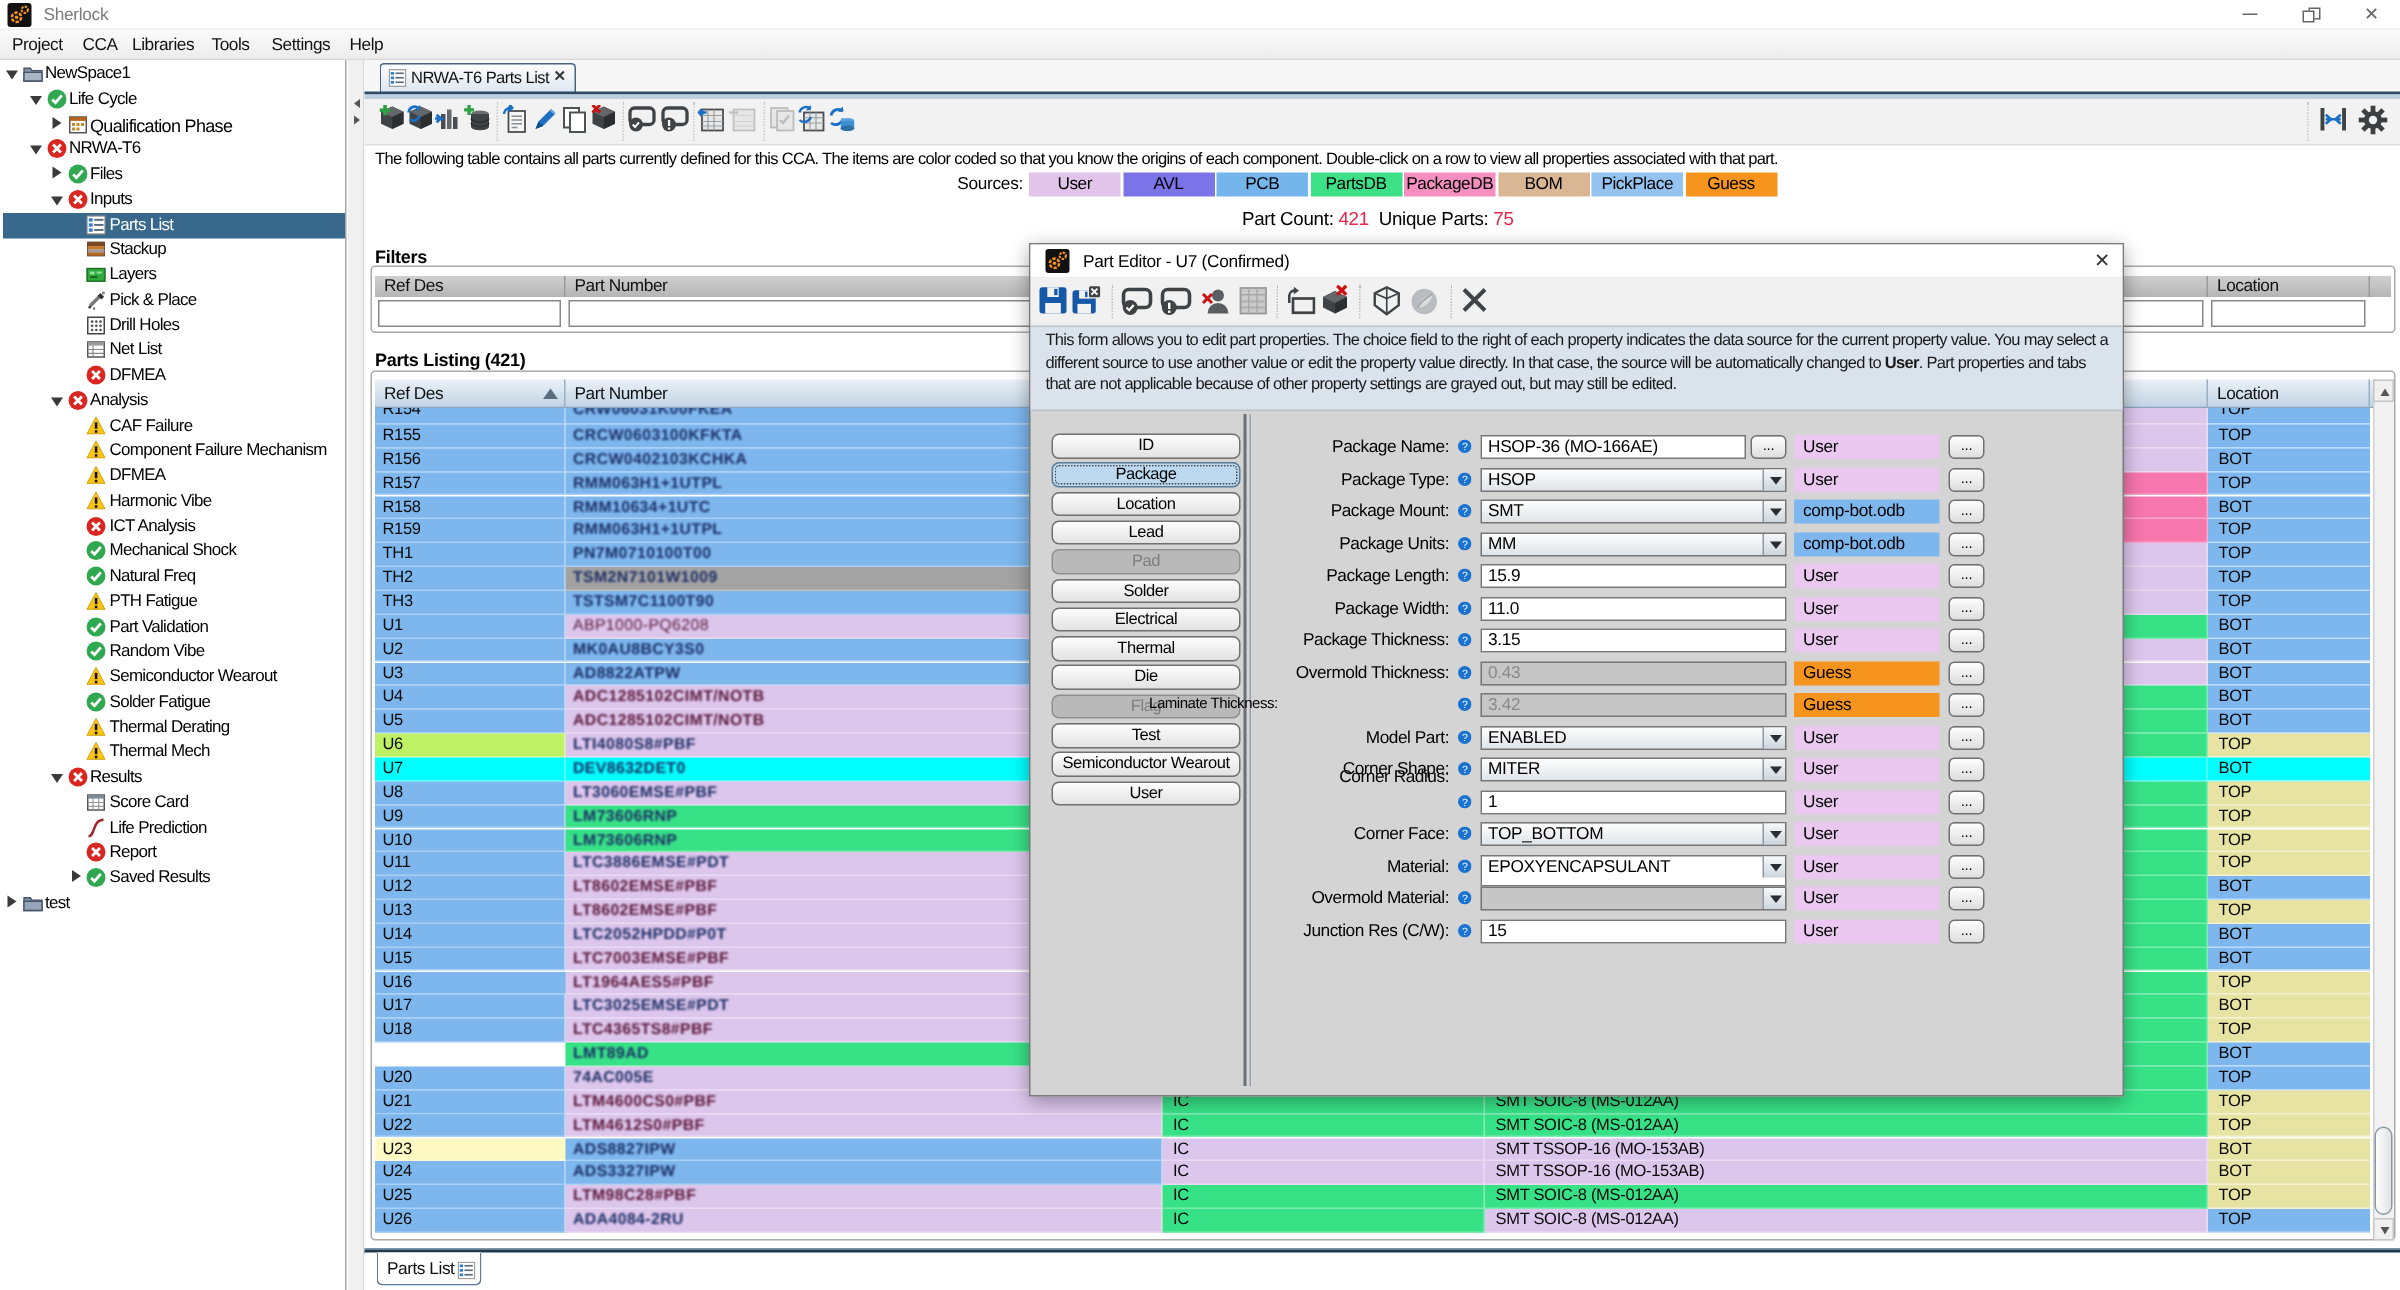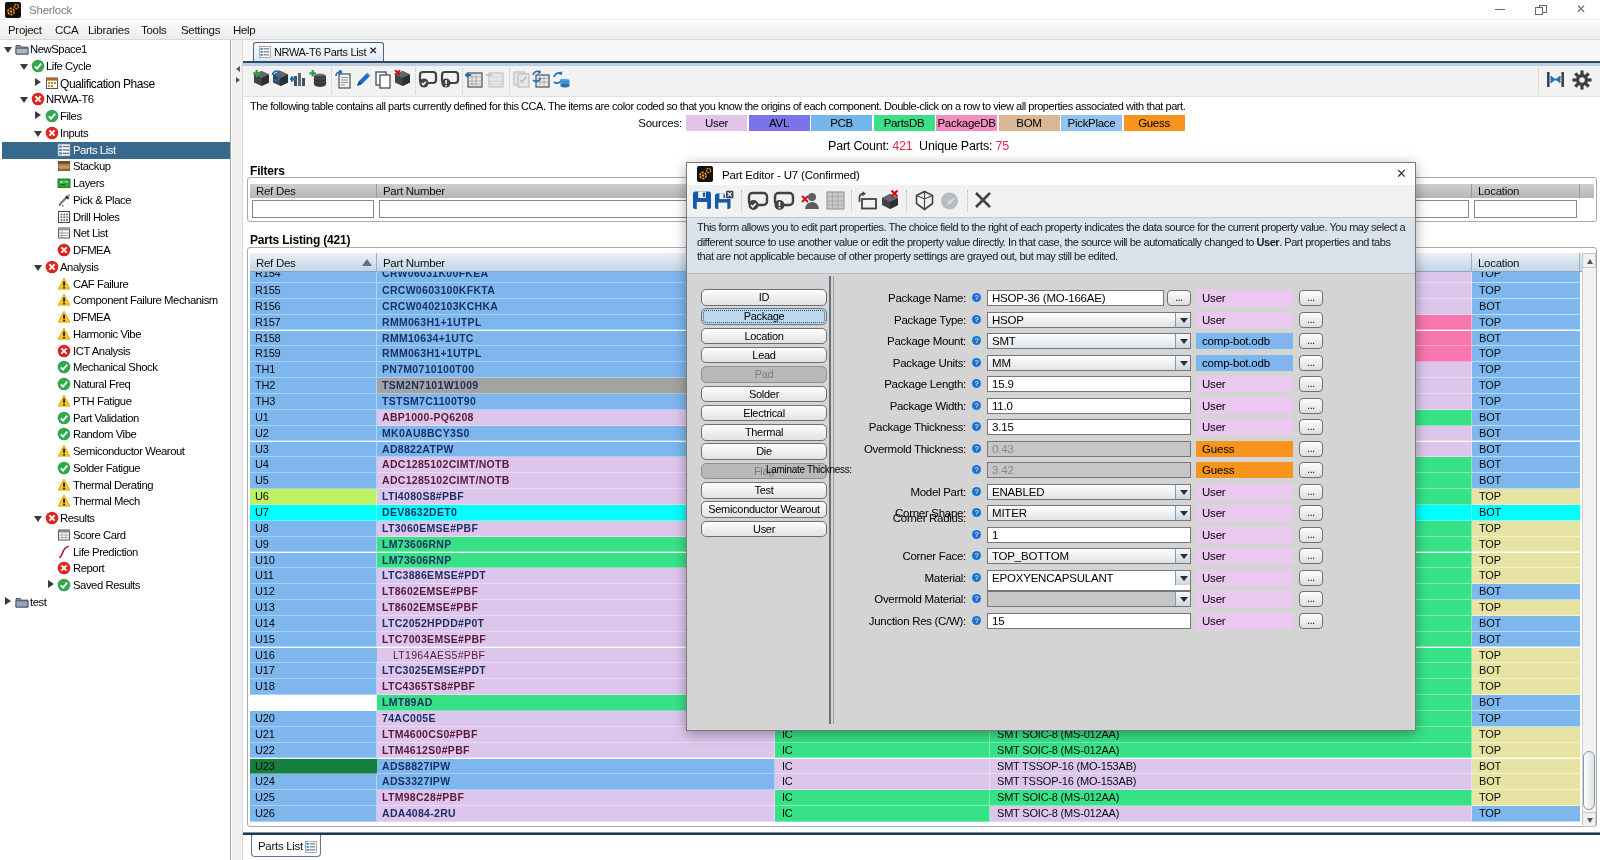--- a/index.html
+++ b/index.html
@@ -649,21 +649,21 @@
 <div class="ab" style="left:990px;top:393.9px;width:482px;height:15.8px;background:#ddc6ec;border-bottom:1px solid rgba(255,255,255,.35);border-right:1px solid rgba(255,255,255,.4);overflow:hidden">
     <span style="position:absolute;left:7px;top:1px;font-size:11px;color:#0a0a0a"></span>
   </div>
 <div class="ab" style="left:1472px;top:393.9px;width:108px;height:15.8px;background:#7db7ee;border-bottom:1px solid rgba(255,255,255,.5);overflow:hidden">
     <span style="position:absolute;left:7px;top:1px;font-size:11px;color:#0a0a0a">TOP</span>
   </div>
 <div class="ab" style="left:250px;top:409.8px;width:127px;height:15.8px;background:#7db7ee;border-bottom:1px solid rgba(255,255,255,.35);border-right:1px solid rgba(255,255,255,.4);overflow:hidden">
     <span style="position:absolute;left:5px;top:1px;font-size:11px;color:#0a0a0a">U1</span>
   </div>
 <div class="ab" style="left:377px;top:409.8px;width:398px;height:15.8px;background:#ddc6ec;border-bottom:1px solid rgba(255,255,255,.35);border-right:1px solid rgba(255,255,255,.4);overflow:hidden">
-    <span style="position:absolute;left:5px;top:1px;font-size:10.5px;color:#5a1838;filter:blur(0.55px);font-weight:bold;letter-spacing:0.3px">ABP1000-PQ6208</span>
+    <span style="position:absolute;left:5px;top:1px;font-size:10.5px;color:#5a1838;filter:blur(0.55px);font-weight:normal;letter-spacing:0.3px">ABP1000-PQ6208</span>
   </div>
 <div class="ab" style="left:775px;top:409.8px;width:215px;height:15.8px;background:#37e287;border-bottom:1px solid rgba(255,255,255,.35);border-right:1px solid rgba(255,255,255,.4);overflow:hidden">
     <span style="position:absolute;left:7px;top:1px;font-size:11px;color:#0a0a0a"></span>
   </div>
 <div class="ab" style="left:990px;top:409.8px;width:482px;height:15.8px;background:#37e287;border-bottom:1px solid rgba(255,255,255,.35);border-right:1px solid rgba(255,255,255,.4);overflow:hidden">
     <span style="position:absolute;left:7px;top:1px;font-size:11px;color:#0a0a0a"></span>
   </div>
 <div class="ab" style="left:1472px;top:409.8px;width:108px;height:15.8px;background:#7db7ee;border-bottom:1px solid rgba(255,255,255,.5);overflow:hidden">
     <span style="position:absolute;left:7px;top:1px;font-size:11px;color:#0a0a0a">BOT</span>
   </div>
@@ -874,21 +874,21 @@
 <div class="ab" style="left:990px;top:631.7px;width:482px;height:15.8px;background:#37e287;border-bottom:1px solid rgba(255,255,255,.35);border-right:1px solid rgba(255,255,255,.4);overflow:hidden">
     <span style="position:absolute;left:7px;top:1px;font-size:11px;color:#0a0a0a"></span>
   </div>
 <div class="ab" style="left:1472px;top:631.7px;width:108px;height:15.8px;background:#7db7ee;border-bottom:1px solid rgba(255,255,255,.5);overflow:hidden">
     <span style="position:absolute;left:7px;top:1px;font-size:11px;color:#0a0a0a">BOT</span>
   </div>
 <div class="ab" style="left:250px;top:647.5px;width:148px;height:15.8px;background:#7db7ee;border-bottom:1px solid rgba(255,255,255,.35);border-right:1px solid rgba(255,255,255,.4);overflow:hidden">
     <span style="position:absolute;left:5px;top:1px;font-size:11px;color:#0a0a0a">U16</span>
   </div>
 <div class="ab" style="left:377px;top:647.5px;width:398px;height:15.8px;background:#ddc6ec;border-bottom:1px solid rgba(255,255,255,.35);border-right:1px solid rgba(255,255,255,.4);overflow:hidden">
-    <span style="position:absolute;left:16px;top:1px;font-size:10.5px;color:#5a1838;filter:blur(0.55px);font-weight:normal;letter-spacing:0.3px">LT1964AES5#PBF</span>
+    <span style="position:absolute;left:5px;top:1px;font-size:10.5px;color:#5a1838;filter:blur(0.55px);font-weight:bold;letter-spacing:0.3px">LT1964AES5#PBF</span>
   </div>
 <div class="ab" style="left:775px;top:647.5px;width:215px;height:15.8px;background:#37e287;border-bottom:1px solid rgba(255,255,255,.35);border-right:1px solid rgba(255,255,255,.4);overflow:hidden">
     <span style="position:absolute;left:7px;top:1px;font-size:11px;color:#0a0a0a"></span>
   </div>
 <div class="ab" style="left:990px;top:647.5px;width:482px;height:15.8px;background:#37e287;border-bottom:1px solid rgba(255,255,255,.35);border-right:1px solid rgba(255,255,255,.4);overflow:hidden">
     <span style="position:absolute;left:7px;top:1px;font-size:11px;color:#0a0a0a"></span>
   </div>
 <div class="ab" style="left:1472px;top:647.5px;width:108px;height:15.8px;background:#e6e3a3;border-bottom:1px solid rgba(255,255,255,.5);overflow:hidden">
     <span style="position:absolute;left:7px;top:1px;font-size:11px;color:#0a0a0a">TOP</span>
   </div>
@@ -975,21 +975,21 @@
   </div>
 <div class="ab" style="left:775px;top:742.6px;width:215px;height:15.8px;background:#37e287;border-bottom:1px solid rgba(255,255,255,.35);border-right:1px solid rgba(255,255,255,.4);overflow:hidden">
     <span style="position:absolute;left:7px;top:1px;font-size:11px;color:#0a0a0a">IC</span>
   </div>
 <div class="ab" style="left:990px;top:742.6px;width:482px;height:15.8px;background:#37e287;border-bottom:1px solid rgba(255,255,255,.35);border-right:1px solid rgba(255,255,255,.4);overflow:hidden">
     <span style="position:absolute;left:7px;top:1px;font-size:11px;color:#0a0a0a">SMT SOIC-8 (MS-012AA)</span>
   </div>
 <div class="ab" style="left:1472px;top:742.6px;width:108px;height:15.8px;background:#e6e3a3;border-bottom:1px solid rgba(255,255,255,.5);overflow:hidden">
     <span style="position:absolute;left:7px;top:1px;font-size:11px;color:#0a0a0a">TOP</span>
   </div>
-<div class="ab" style="left:250px;top:758.5px;width:141px;height:15.8px;background:#15803d;border-bottom:1px solid rgba(255,255,255,.35);border-right:1px solid rgba(255,255,255,.4);overflow:hidden">
+<div class="ab" style="left:250px;top:758.5px;width:141px;height:15.8px;background:#fef9c3;border-bottom:1px solid rgba(255,255,255,.35);border-right:1px solid rgba(255,255,255,.4);overflow:hidden">
     <span style="position:absolute;left:5px;top:1px;font-size:11px;color:#0a0a0a">U23</span>
   </div>
 <div class="ab" style="left:377px;top:758.5px;width:398px;height:15.8px;background:#7db7ee;border-bottom:1px solid rgba(255,255,255,.35);border-right:1px solid rgba(255,255,255,.4);overflow:hidden">
     <span style="position:absolute;left:5px;top:1px;font-size:10.5px;color:#1c2f66;filter:blur(0.55px);font-weight:bold;letter-spacing:0.3px">ADS8827IPW</span>
   </div>
 <div class="ab" style="left:775px;top:758.5px;width:215px;height:15.8px;background:#ddc6ec;border-bottom:1px solid rgba(255,255,255,.35);border-right:1px solid rgba(255,255,255,.4);overflow:hidden">
     <span style="position:absolute;left:7px;top:1px;font-size:11px;color:#0a0a0a">IC</span>
   </div>
 <div class="ab" style="left:990px;top:758.5px;width:482px;height:15.8px;background:#ddc6ec;border-bottom:1px solid rgba(255,255,255,.35);border-right:1px solid rgba(255,255,255,.4);overflow:hidden">
     <span style="position:absolute;left:7px;top:1px;font-size:11px;color:#0a0a0a">SMT TSSOP-16 (MO-153AB)</span>

